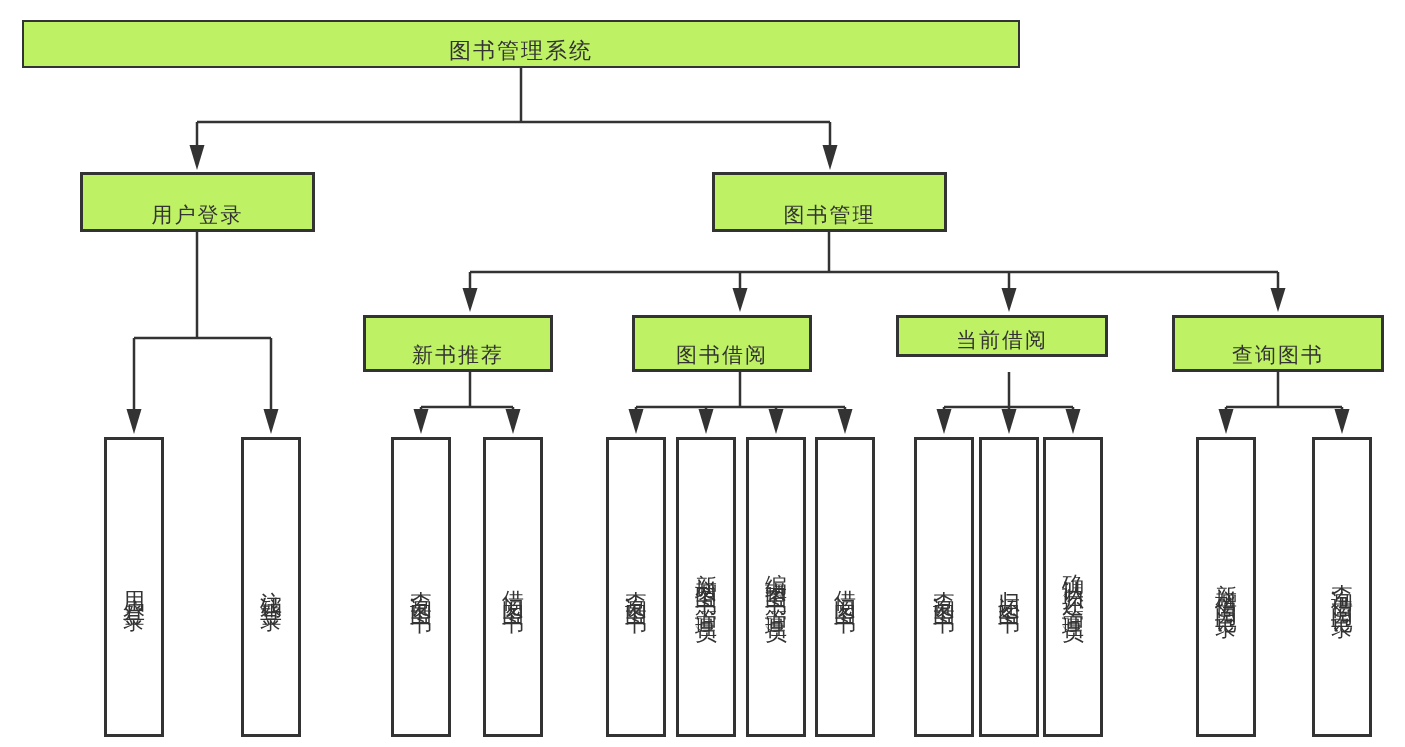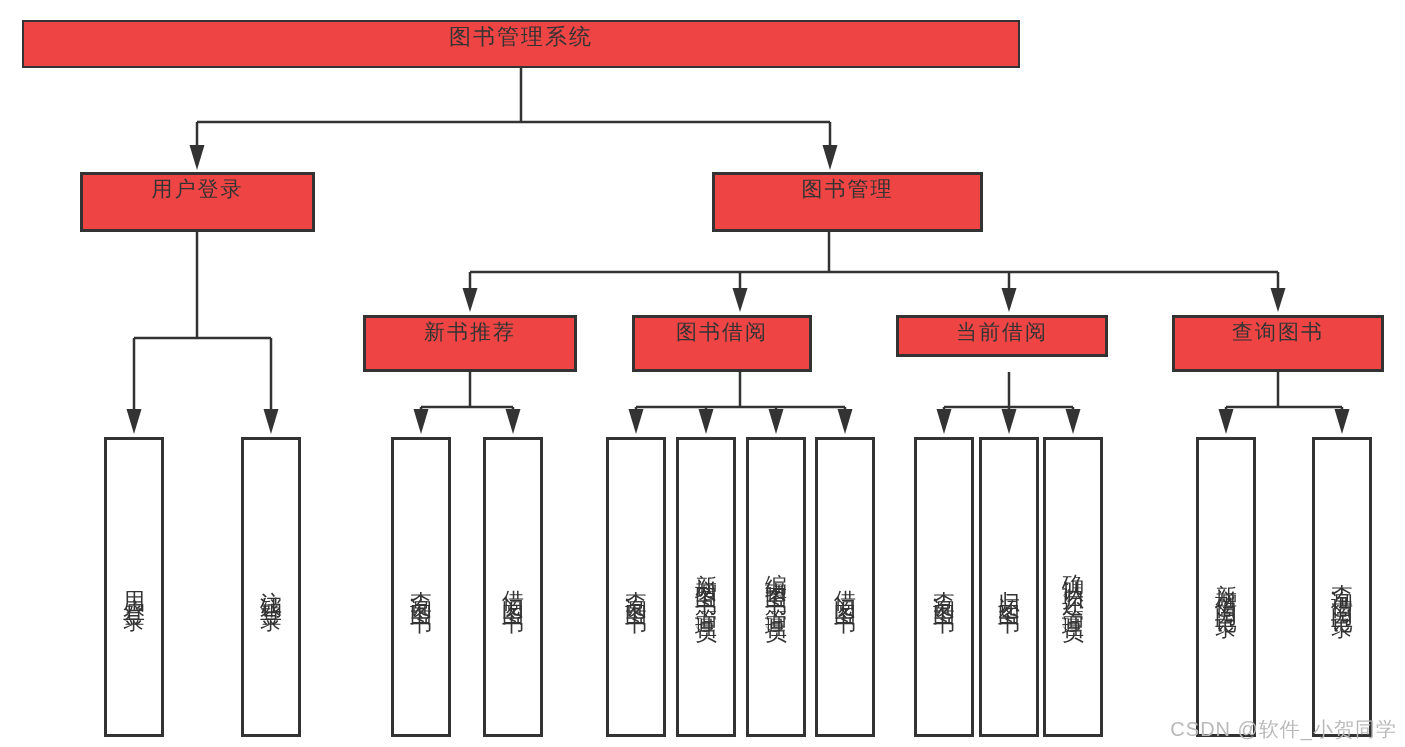--- a/index.html
+++ b/index.html
@@ -15,24 +15,24 @@
   }
 
   svg.connectors {
     position: absolute;
     left: 0; top: 0;
     width: 1405px; height: 747px;
   }
 
   .hbox {
     position: absolute;
-    background: #ef4444;
+    background: #bef264;
     border: 3px solid #333333;
     display: flex;
-    align-items: flex-start;
+    align-items: flex-end;
     justify-content: center;
     color: #333333;
     font-size: 21px;
     letter-spacing: 2px;
     white-space: nowrap;
   }
   .hbox.root-box { border-width: 2px; font-size: 22px; }
 
   .leaf {
     position: absolute;
@@ -137,25 +137,25 @@
     </g>
   </svg>
 
   <div class="hbox root-box" style="left:22px; top:20px; width:998px; height:48px;">
     <span>图书管理系统</span>
   </div>
 
   <div class="hbox" style="left:80px; top:172px; width:235px; height:60px;">
     <span>用户登录</span>
   </div>
-  <div class="hbox" style="left:712px; top:172px; width:271px; height:60px;">
+  <div class="hbox" style="left:712px; top:172px; width:235px; height:60px;">
     <span>图书管理</span>
   </div>
 
-  <div class="hbox" style="left:363px; top:315px; width:214px; height:57px;">
+  <div class="hbox" style="left:363px; top:315px; width:190px; height:57px;">
     <span>新书推荐</span>
   </div>
   <div class="hbox" style="left:632px; top:315px; width:180px; height:57px;">
     <span>图书借阅</span>
   </div>
   <div class="hbox" style="left:880px; top:315px; width:212px; height:42px;margin-left:16px;">
     <span>当前借阅</span>
   </div>
   <div class="hbox" style="left:1172px; top:315px; width:212px; height:57px;">
     <span>查询图书</span>
@@ -198,15 +198,14 @@
     <span>确认归还（管理员）</span>
   </div>
 
   <div class="leaf" style="left:1196px;">
     <span>新增借阅记录</span>
   </div>
   <div class="leaf" style="left:1312px;">
     <span>查询借阅记录</span>
   </div>
 
-  <div class="watermark">CSDN @软件_小贺同学</div>
 
 </div>
 
 </body></html>

